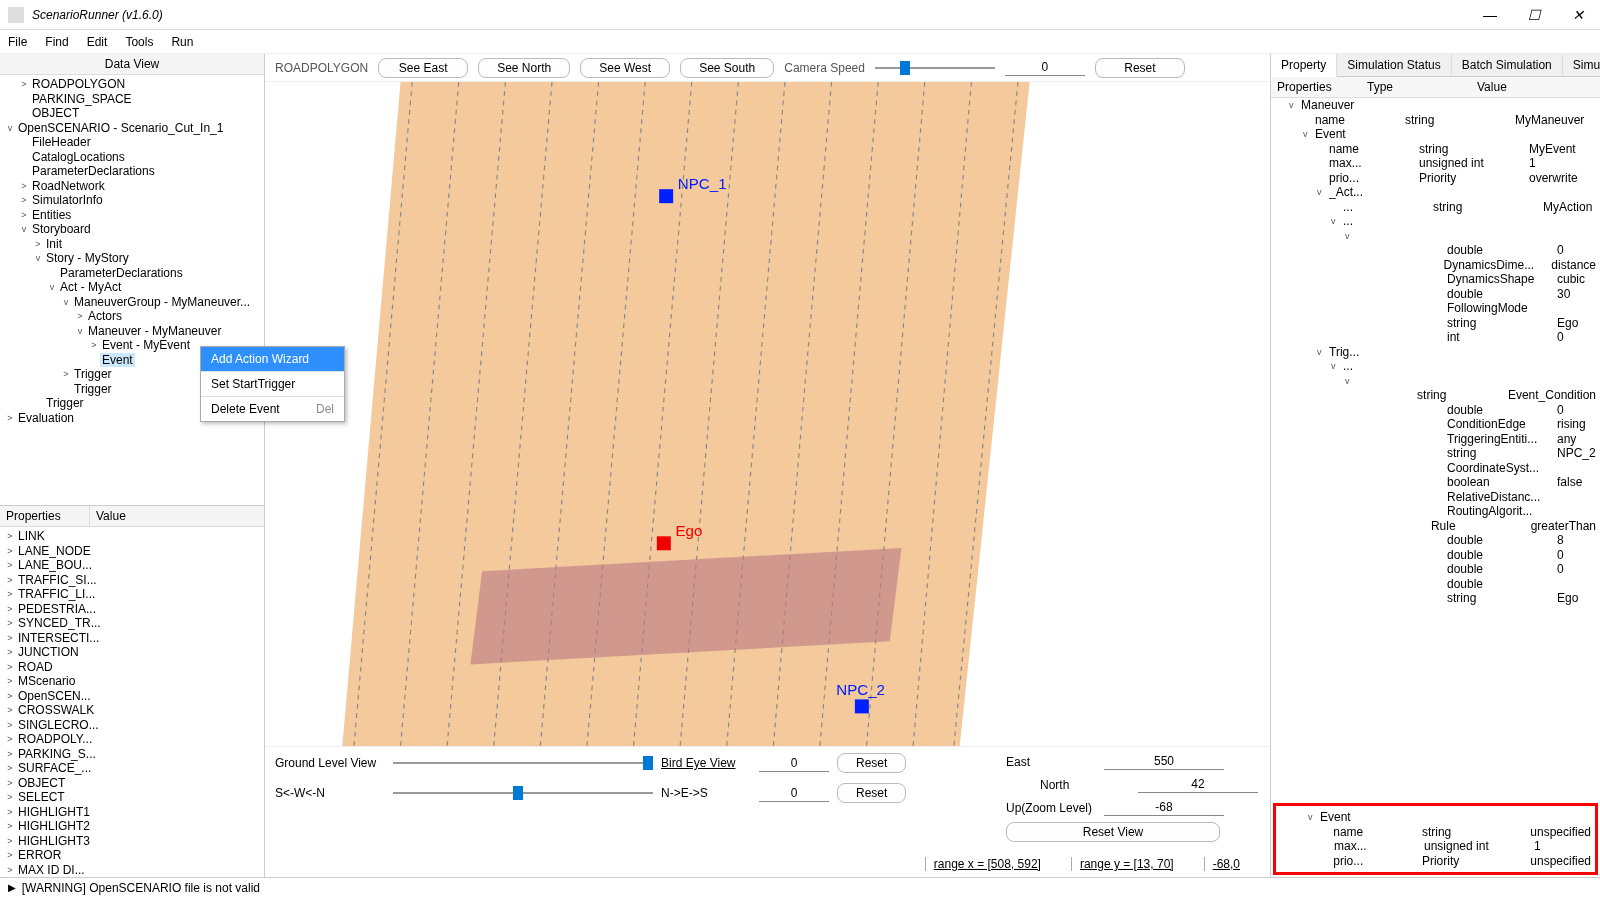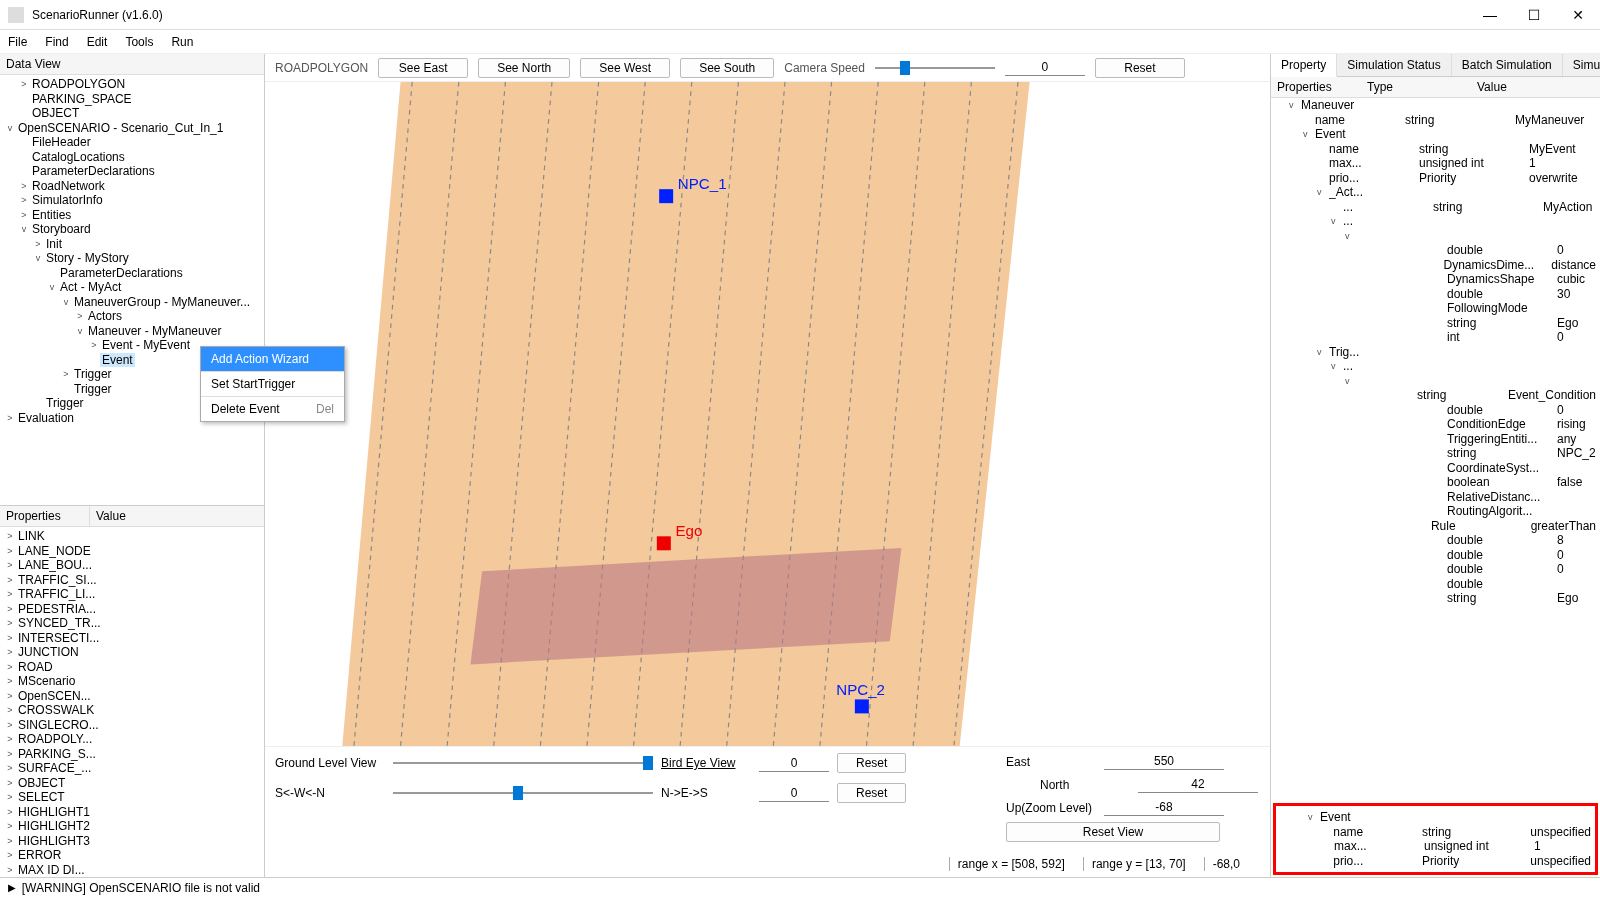--- a/index.html
+++ b/index.html
@@ -1,34 +1,34 @@
 <!DOCTYPE html>
 <html><head>
 <meta charset="utf-8">
 <style>
   * { box-sizing: border-box; margin: 0; padding: 0; font-family: "Segoe UI", Tahoma, sans-serif; font-size: 12px; }
   body { background: #fff; color: #000; user-select: none; width: 1600px; height: 897px; overflow: hidden; }
 
   
-  .titlebar { height: 30px; display: flex; align-items: center; padding: 0 8px; border-bottom: 1px solid #ddd; }
+  .titlebar { height: 30px; display: flex; align-items: center; padding: 0 8px; border-bottom: 1px solid #ddd; font-style: italic; }
   .titlebar .icon { width: 16px; height: 16px; background: #ddd; margin-right: 8px; }
   .titlebar .title { flex: 1; }
   .win-controls { display: flex; gap: 16px; align-items: center; }
   .win-controls span { width: 28px; text-align: center; font-size: 14px; }
 
   
   .menubar { height: 24px; display: flex; align-items: center; padding: 0 8px; gap: 18px; border-bottom: 1px solid #eee; }
   .menubar span { cursor: default; }
 
   
   .main { display: flex; height: calc(897px - 30px - 24px - 20px); }
 
   
   .left-panel { width: 265px; border-right: 1px solid #ccc; display: flex; flex-direction: column; position: relative; }
-  .panel-header { padding: 3px 6px; background: #f5f5f5; border-bottom: 1px solid #ddd; }
+  .panel-header { padding: 3px 6px; background: #f5f5f5; border-bottom: 1px solid #ddd; text-align: center; }
   .tree { flex: 1; overflow: auto; padding: 2px 0; }
   .tree-row { display: flex; align-items: center; padding: 0 4px; line-height: 14.5px; white-space: nowrap; }
   .tree-row .caret { width: 12px; display: inline-block; text-align: center; color: #555; font-size: 9px; }
   .tree-row .label { padding: 0 2px; }
   .tree-row.selected .label { background: #cce8ff; }
   .indent0 { padding-left: 4px; }
   .indent1 { padding-left: 18px; }
   .indent2 { padding-left: 32px; }
   .indent3 { padding-left: 46px; }
   .indent4 { padding-left: 60px; }
@@ -37,21 +37,21 @@
 
   .prop-split-header { display: flex; border-top: 1px solid #ccc; border-bottom: 1px solid #ddd; background: #f5f5f5; }
   .prop-split-header div { padding: 3px 6px; }
   .prop-split-header div:first-child { width: 90px; border-right: 1px solid #ddd; }
   .prop-list { flex: 0 0 auto; overflow: auto; padding: 2px 0; }
 
   
   .center-panel { flex: 1; display: flex; flex-direction: column; position: relative; }
   .toolbar { height: 28px; display: flex; align-items: center; gap: 10px; padding: 0 10px; border-bottom: 1px solid #eee; }
   .toolbar .lbl { color: #555; }
-  .btn { background: #fdfdfd; border: 1px solid #bbb; border-radius: 2px; padding: 2px 18px; min-width: 90px; text-align: center; cursor: default; }
+  .btn { background: #fdfdfd; border: 1px solid #bbb; border-radius: 8px; padding: 2px 18px; min-width: 90px; text-align: center; cursor: default; }
   .slider { position: relative; height: 18px; flex: 0 0 120px; }
   .slider .track { position: absolute; top: 8px; left: 0; right: 0; height: 2px; background: #999; }
   .slider .thumb { position: absolute; top: 2px; width: 10px; height: 14px; background: #0078d7; }
   .numbox { border: none; border-bottom: 1px solid #888; width: 80px; text-align: center; padding: 1px 6px; background: transparent; }
 
   
   .viewport { flex: 1; background: #fff; position: relative; overflow: hidden; }
   .viewport svg { position: absolute; inset: 0; width: 100%; height: 100%; }
   .road { fill: #f4c99b; }
   .lane { stroke: #888; stroke-width: 1; stroke-dasharray: 4 4; fill: none; }
@@ -61,21 +61,21 @@
   .red { fill: #ee0000; }
 
   
   .bottom-controls { padding: 6px 10px; display: flex; flex-direction: column; gap: 6px; border-top: 1px solid #eee; }
   .ctrl-row { display: flex; align-items: center; gap: 8px; }
   .ctrl-row .label-col { width: 110px; }
   .wide-slider { flex: 0 0 360px; }
   .ctrl-row .numcell { width: 70px; }
   .right-cells { display: flex; flex-direction: column; gap: 6px; position: absolute; right: 12px; top: 6px; }
   .bottom-controls-rel { position: relative; }
-  .range-row { text-align: right; padding-right: 12px; color: #000; font-size: 11px; display:flex; gap:10px; justify-content:flex-end; }
+  .range-row { text-align: right; padding-right: 12px; color: #000; font-size: 11px; display:flex; gap:22px; justify-content:flex-end;text-decoration:underline; }
   .range-row span { border-left:1px solid #aaa; padding: 0 8px; }
 
   
   .right-panel { width: 330px; border-left: 1px solid #ccc; display: flex; flex-direction: column; }
   .tabs { display: flex; border-bottom: 1px solid #ccc; }
   .tabs .tab { padding: 4px 10px; border-right: 1px solid #ddd; background: #f0f0f0; white-space: nowrap; }
   .tabs .tab.active { background: #fff; border-bottom: 1px solid #fff; margin-bottom: -1px; }
   .prop-grid-header { display: flex; background: #f7f7f7; border-bottom: 1px solid #ddd; font-size: 11px; }
   .prop-grid-header div:nth-child(1) { width: 90px; padding: 3px 6px; }
   .prop-grid-header div:nth-child(2) { width: 110px; padding: 3px 6px; }

